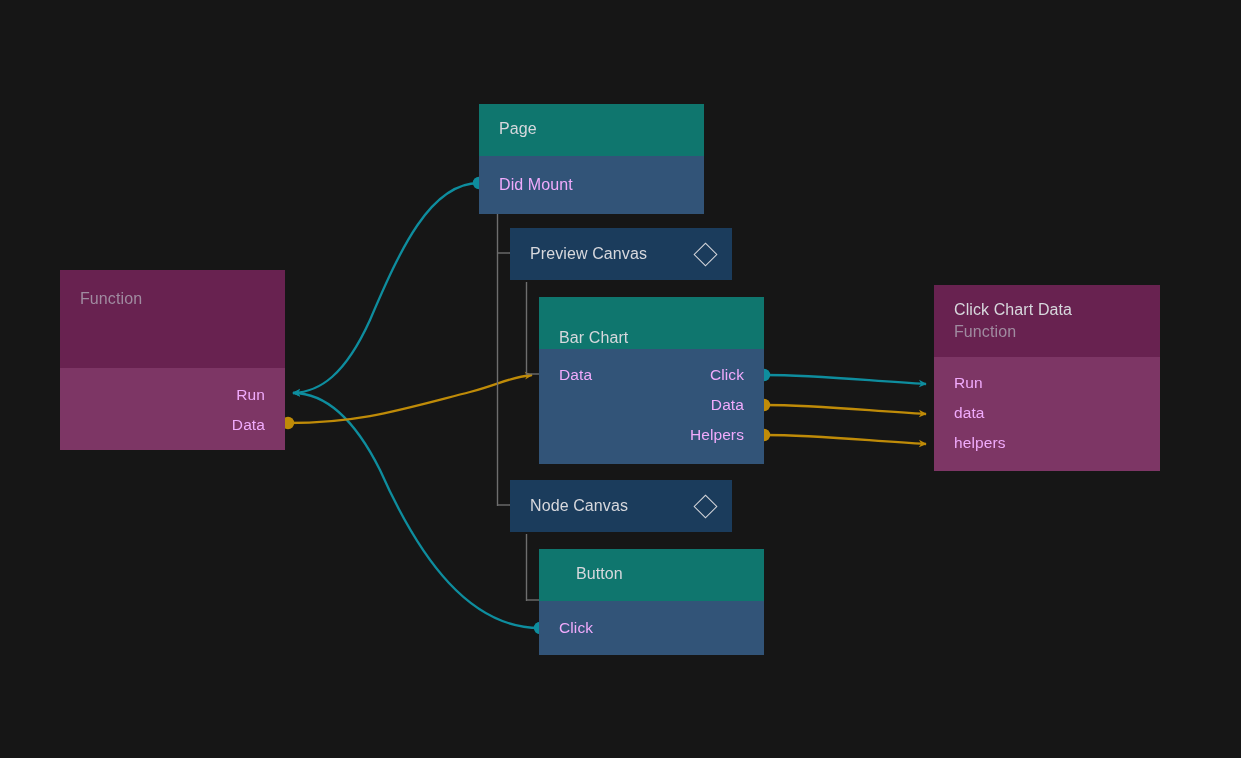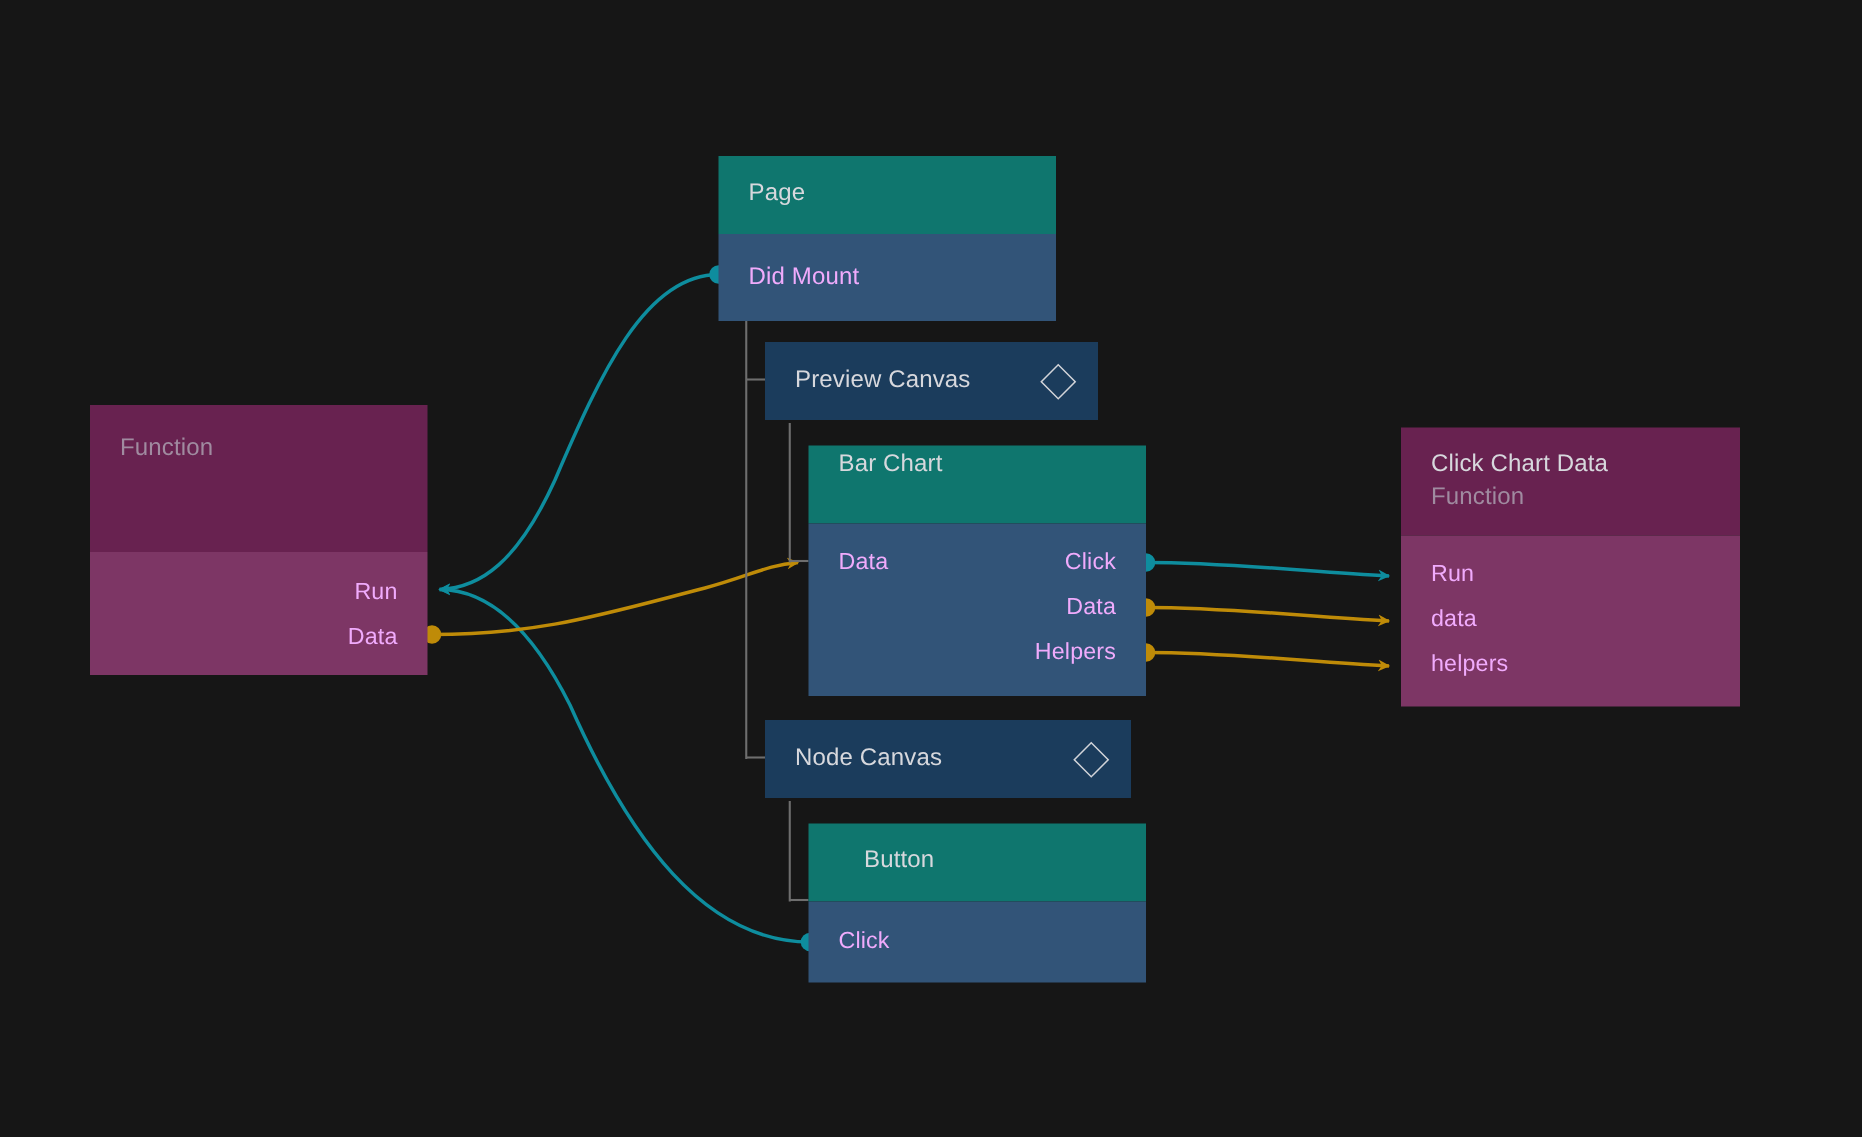--- a/index.html
+++ b/index.html
@@ -188,42 +188,42 @@
   </div>
 
   <div class="node blue solid" style="left:510px; top:228px; width:222px;">
     <div class="bar-node">
       <span class="node-title">Preview Canvas</span>
       <span class="diamond-icon"></span>
     </div>
   </div>
 
   <div class="node blue" style="left:539px; top:297px; width:225px;">
-    <div class="node-header" style="height:52px; padding-top:2px;">
+    <div class="node-header" style="height:52px; padding-top:30px;">
       <div class="node-title">Bar Chart</div>
     </div>
     <div class="node-body" style="height:115px; padding-top:11px; position:relative;">
 
       <div class="port-row in" style="position:absolute; left:0; top:11px; width:100%;">
         <span>Data</span>
       </div>
 
       <div class="port-row out" style="position:absolute; right:0; top:11px; width:100%;">
         <span>Click</span>
       </div>
       <div class="port-row out" style="position:absolute; right:0; top:41px; width:100%;">
         <span>Data</span>
       </div>
       <div class="port-row out" style="position:absolute; right:0; top:71px; width:100%;">
         <span>Helpers</span>
       </div>
     </div>
   </div>
 
-  <div class="node blue solid" style="left:510px; top:480px; width:244px;">
+  <div class="node blue solid" style="left:510px; top:480px; width:222px;">
     <div class="bar-node">
       <span class="node-title">Node Canvas</span>
       <span class="diamond-icon"></span>
     </div>
   </div>
 
   <div class="node blue" style="left:539px; top:549px; width:225px;">
     <div class="node-header" style="height:52px; padding-top:14px;padding-left:37px;">
       <div class="node-title">Button</div>
     </div>

